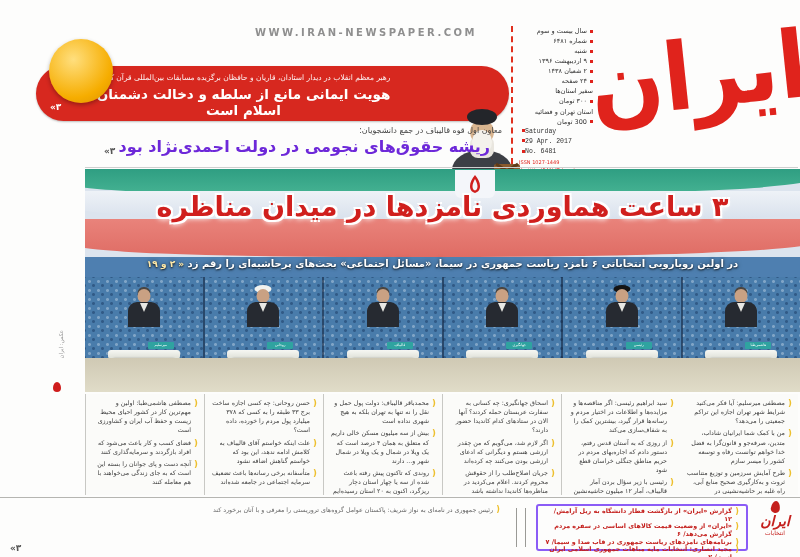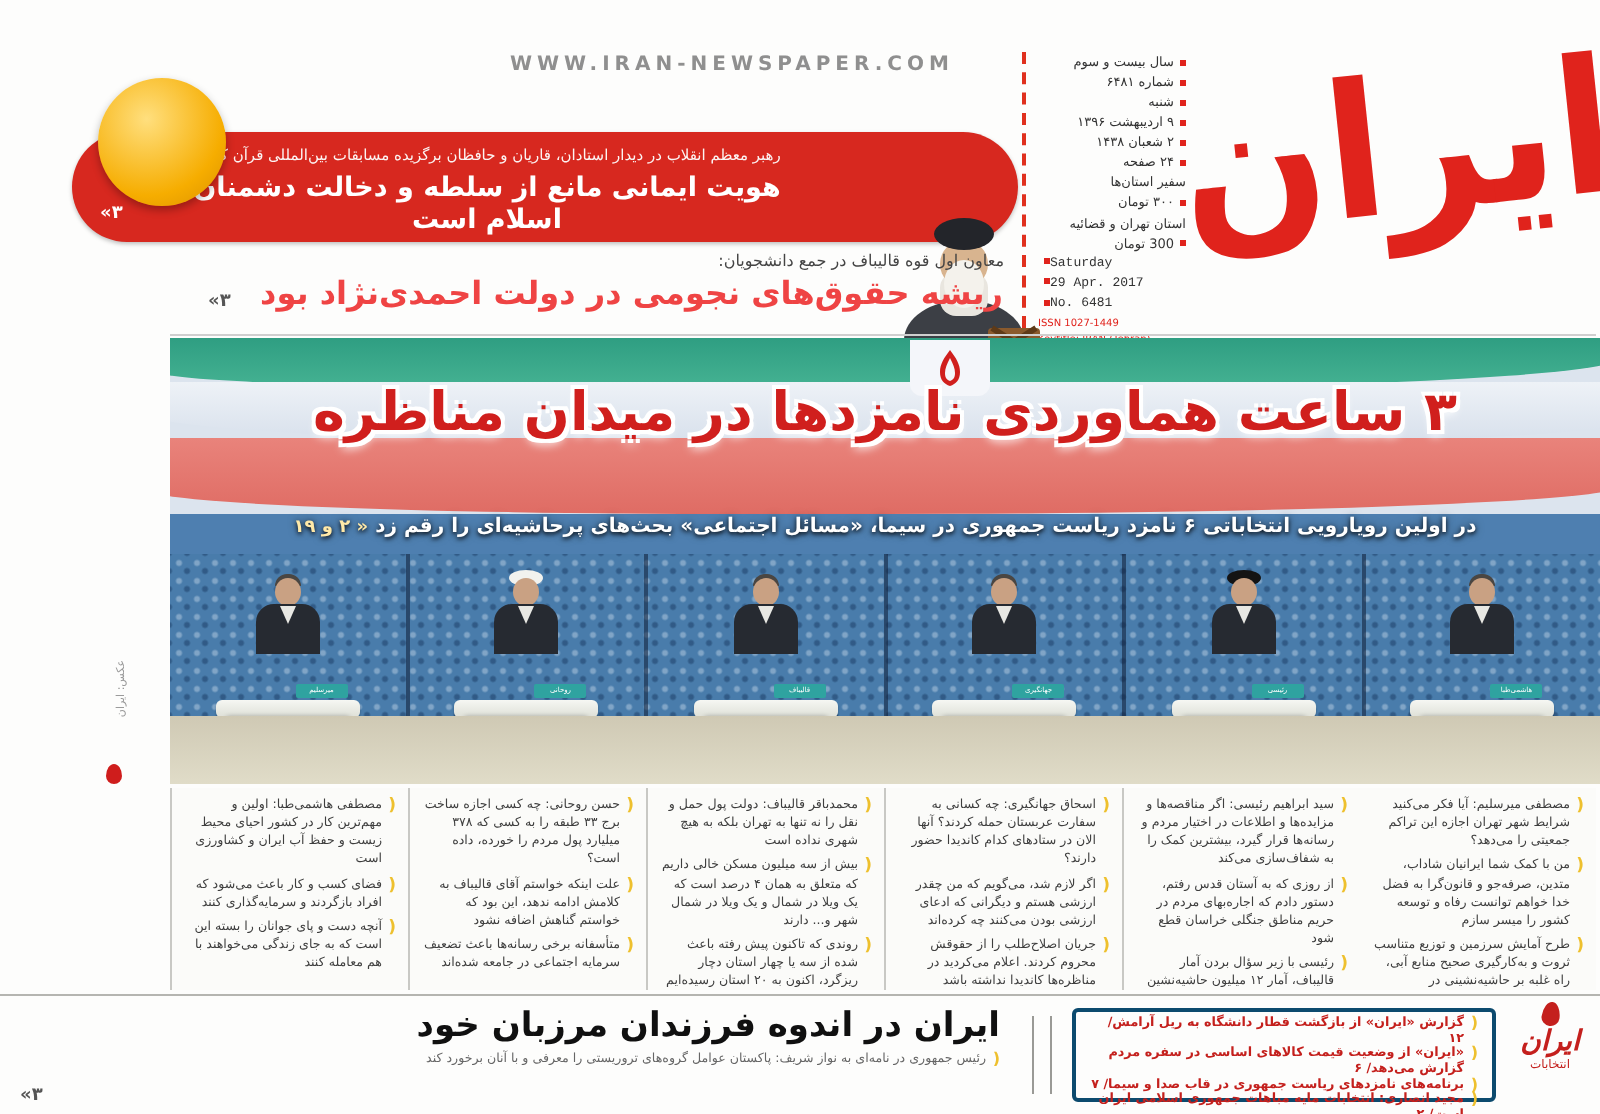--- a/index.html
+++ b/index.html
@@ -22,21 +22,21 @@
   .banner { position:absolute; left:36px; top:66px; width:473px; height:55px; background:#d7281f; border-radius:28px; box-shadow:0 1px 2px rgba(0,0,0,.25); }
   .banner-inner { position:absolute; right:100px; left:42px; top:6px; direction:rtl; text-align:center; color:#fff; }
   .banner-kicker { font-size:7.5px; opacity:.95; line-height:1.6; }
   .banner-headline { font-size:13.5px; font-weight:bold; margin-top:2px; }
   .banner-ref { position:absolute; left:14px; bottom:9px; color:#fff; font-size:9px; font-weight:bold; direction:ltr; }
   .sun { position:absolute; left:49px; top:39px; width:64px; height:64px; border-radius:50%; background:radial-gradient(circle at 38% 32%, #ffdf7e, #f6ad00 65%, #d98f00); box-shadow:0 2px 4px rgba(0,0,0,.3); }
   .leader-figure { position:absolute; left:398px; top:40px; width:96px; height:81px; }
 
   .watermark { position:absolute; left:95px; top:122px; font-size:14px; font-weight:bold; font-style:italic; color:#e0301e; }
   .kicker2 { position:absolute; left:240px; top:126px; width:262px; direction:rtl; text-align:right; font-size:8px; color:#444; }
-  .headline2 { position:absolute; left:130px; top:137px; width:372px; direction:rtl; text-align:left; font-size:16px; font-weight:bold; color:#ef4444; }
+  .headline2 { position:absolute; left:118px; top:137px; width:372px; direction:rtl; text-align:right; font-size:16px; font-weight:bold; color:#6d28d9; }
   .headline2-ref { position:absolute; left:104px; top:146px; font-size:9px; color:#555; font-weight:bold; }
   .header-rule { position:absolute; left:85px; top:167px; width:713px; border-top:1px solid #cfcfcf; }
 
   
   .photo { position:absolute; left:85px; top:169px; width:715px; height:223px; overflow:hidden; background:#4e7fb0; }
   .flags { position:absolute; top:0; left:0; right:0; height:88px; background:#dce4ee; }
   .flag-band { position:absolute; left:-10px; right:-10px; }
   .fb-green { top:0; height:26px; background:linear-gradient(#2f9e82,#46b393); border-radius:0 0 45% 35% / 0 0 16px 10px; }
   .fb-white { top:22px; height:32px; background:linear-gradient(#eef2f7,#d6dfeb); border-radius:0 0 40% 50% / 0 0 12px 16px; }
   .fb-red  { top:50px; height:38px; background:linear-gradient(#e9837b,#df6c64); border-radius:0 0 50% 40% / 0 0 14px 12px; }
@@ -77,21 +77,21 @@
   .qcol + .qcol { border-left:1px solid #c8c8c4; }
   .q { position:relative; direction:rtl; text-align:right; font-size:6.3px; line-height:1.45; color:#3e3e3e; margin-bottom:3px; padding-right:7px; }
   .q::before { content:"("; position:absolute; right:0; top:-1px; color:#eec02e; font-weight:bold; font-size:8.5px; }
 
   
   .bottom { position:absolute; left:0; top:497px; width:800px; height:60px; border-top:1px solid #b5b5b1; background:#fdfdfc; display:flex; direction:rtl; }
   .b-logo { width:50px; position:relative; padding-top:3px; text-align:center; }
   .b-logo .drop { width:9px; height:12px; margin:0 auto; background:#c4201d; border-radius:50% 50% 50% 50%/65% 65% 35% 35%; transform:rotate(8deg); }
   .b-logo .lt { font-size:14px; font-weight:bold; font-style:italic; color:#c4201d; direction:rtl; }
   .b-logo .ls { font-size:6px; color:#c4201d; direction:rtl; }
-  .redbox { width:212px; margin:6px 2px 6px 6px; border:2px solid #0c4a6e; border-radius:3px; padding:2px 7px; display:flex; flex-direction:column; justify-content:space-around; }
+  .redbox { width:212px; margin:6px 2px 6px 6px; border:2px solid #8b5cf6; border-radius:3px; padding:2px 7px; display:flex; flex-direction:column; justify-content:space-around; }
   .redbox .ri { position:relative; direction:rtl; text-align:right; font-size:6.4px; font-weight:bold; color:#c4201d; padding-right:7px; line-height:1.2; }
   .redbox .ri::before { content:"("; position:absolute; right:0; top:-1px; color:#eec02e; font-size:8px; }
   .vdiv { width:1px; background:#9a9a96; margin:10px 4px; }
   .story { position:relative; flex:1; padding:5px 12px 2px; }
   .story .hl { direction:rtl; text-align:right; font-weight:bold; color:#101010; }
   .story.mid .hl { font-size:16px; }
   .story.left .hl { font-size:17px; }
   .story .sub { position:relative; direction:rtl; text-align:right; font-size:6.3px; color:#666; margin-top:3px; padding-right:7px; line-height:1.35; width:85%; margin-right:0; margin-left:auto; }
   .story .sub::before { content:"("; position:absolute; right:0; top:-1px; color:#eec02e; font-weight:bold; font-size:8px; }
   .story .ref { position:absolute; left:10px; bottom:4px; font-size:9px; color:#555; font-weight:bold; direction:ltr; }
@@ -304,19 +304,18 @@
     </div>
     <div class="redbox">
       <div class="ri">گزارش «ایران» از بازگشت قطار دانشگاه به ریل آرامش/ ۱۲</div>
       <div class="ri">«ایران» از وضعیت قیمت کالاهای اساسی در سفره مردم گزارش می‌دهد/ ۶</div>
       <div class="ri">برنامه‌های نامزدهای ریاست جمهوری در قاب صدا و سیما/ ۷</div>
       <div class="ri">مجید انصاری: انتخابات مایه مباهات جمهوری اسلامی ایران است/ ۲</div>
     </div>
     <div class="vdiv"></div>
     <div class="vdiv"></div>
     <div class="story left">
-      <div class="hl">ایران در اندوه فرزندان مرزبان خود</div>
       <div class="sub">رئیس جمهوری در نامه‌ای به نواز شریف: پاکستان عوامل گروه‌های تروریستی را معرفی و با آنان برخورد کند</div>
       <div class="ref">«۳</div>
     </div>
   </div>
 
 </div>
 
 </body></html>

